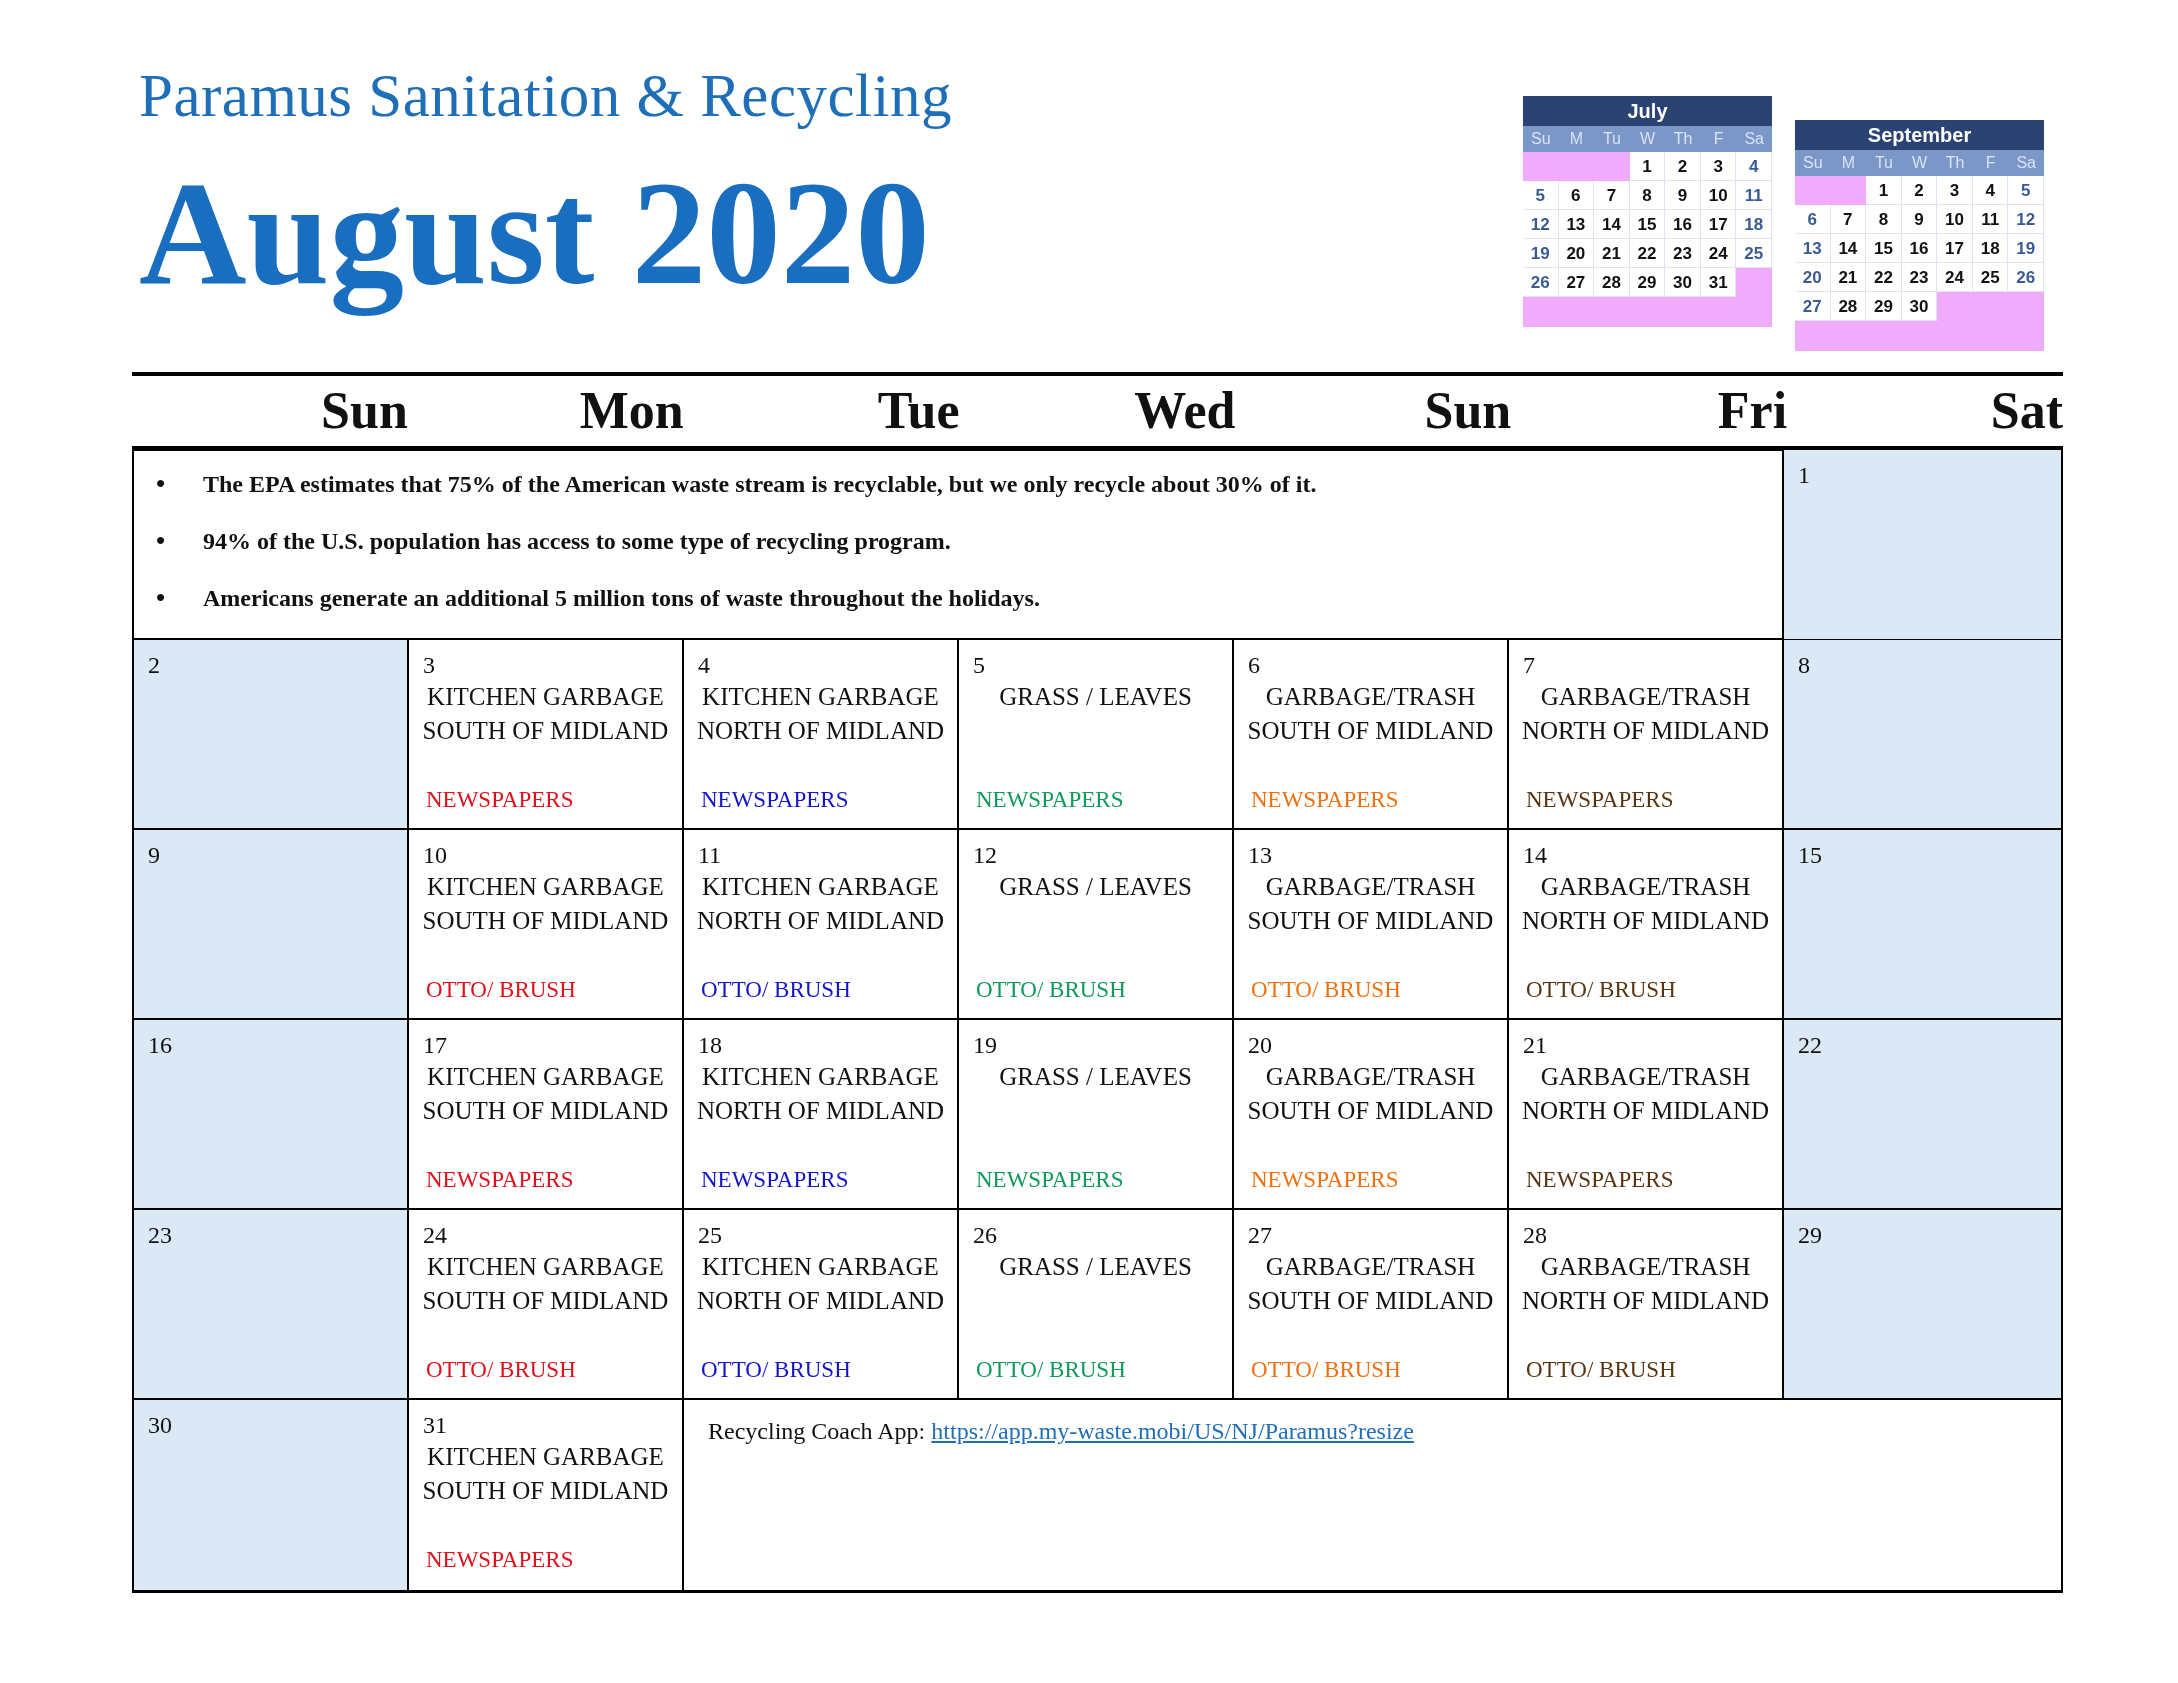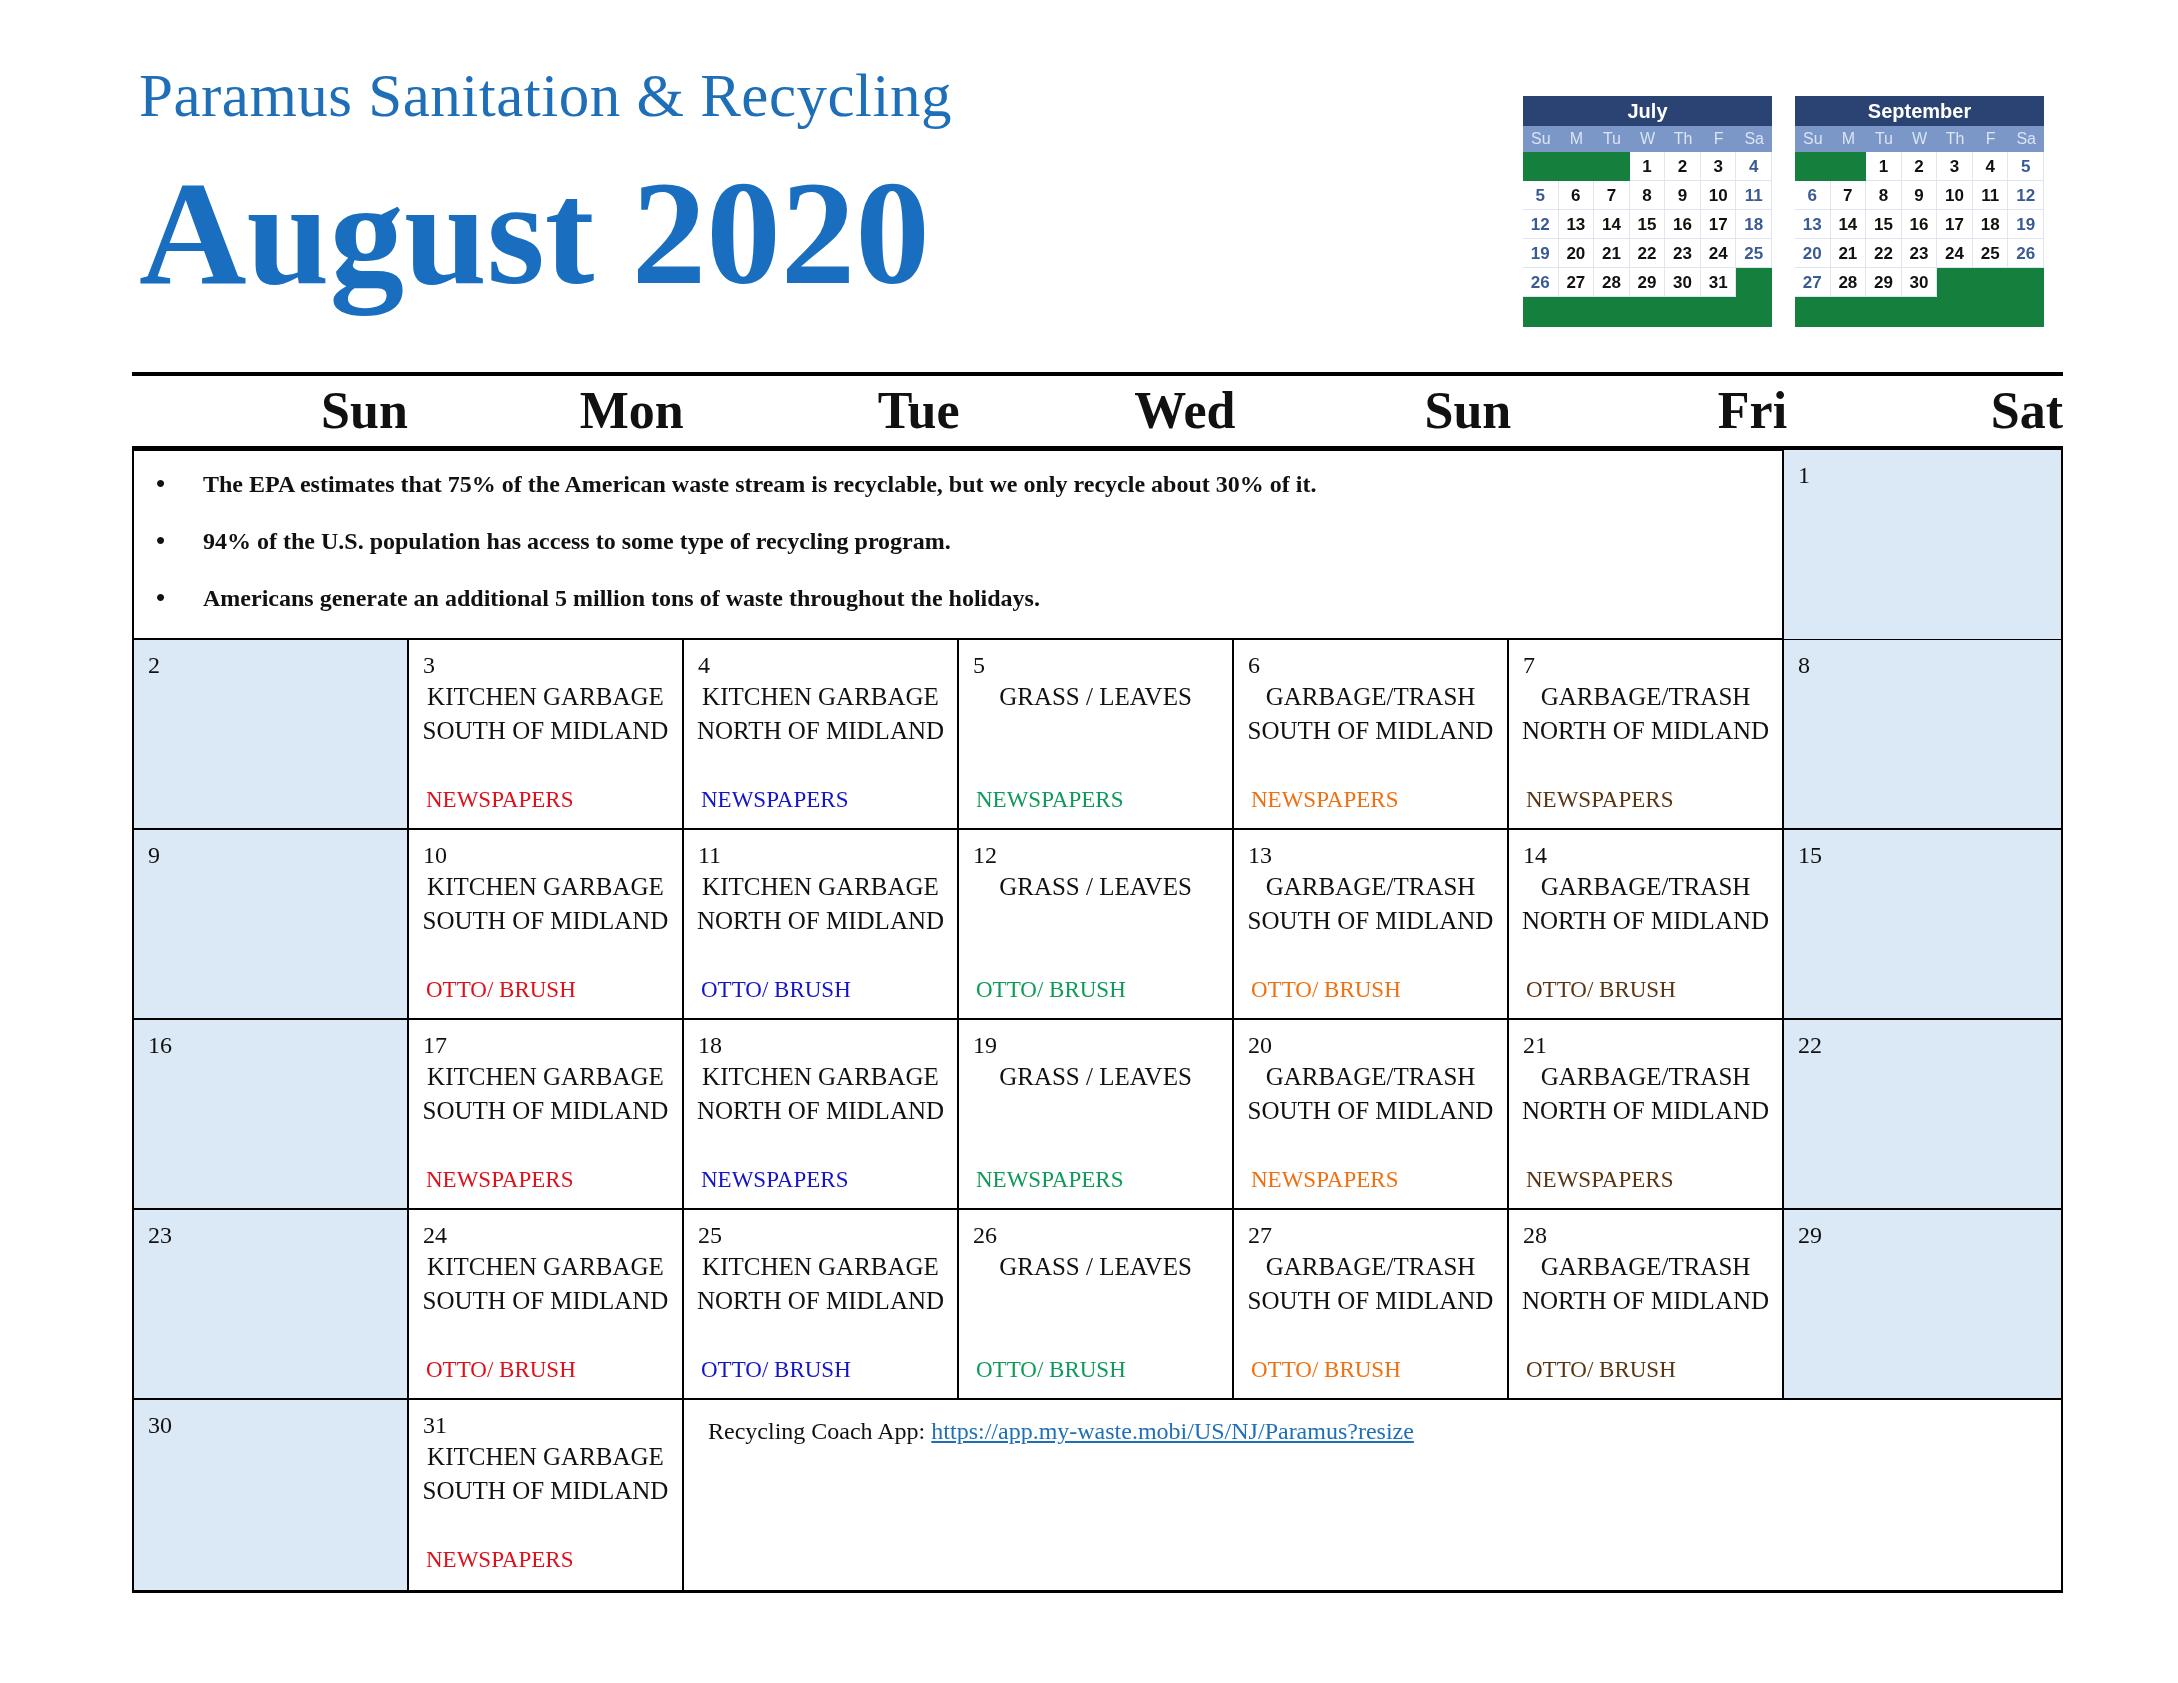--- a/index.html
+++ b/index.html
@@ -1,21 +1,21 @@
 <!DOCTYPE html>
 <html><head>
 <meta charset="utf-8">
 <style>
   html, body { margin:0; padding:0; background:#ffffff; }
   body { width:2178px; height:1683px; position:relative; font-family:"Liberation Serif","DejaVu Serif",serif; color:#111; overflow:hidden; }
 
   .org-name { position:absolute; left:139px; top:61px; font-size:61px; color:#1f6fb8; letter-spacing:0.5px; }
   .month-title { position:absolute; left:139px; top:158px; font-size:149px; font-weight:bold; color:#1a6ec0; line-height:1; }
 
-  .mini { position:absolute; top:96px; width:249px; height:231px; background:#15803d; font-family:"Liberation Sans","DejaVu Sans",sans-serif; }
+  .mini { position:absolute; top:96px; width:249px; height:231px; background:#f0abfc; font-family:"Liberation Sans","DejaVu Sans",sans-serif; }
   .mini .mhead { height:30px; background:#2b4373; color:#fff; font-weight:bold; font-size:20px; text-align:center; line-height:30px; }
   .mini .dow { display:grid; grid-template-columns:repeat(7,1fr); height:26px; background:#7b97c8; color:#dbe4f3; font-size:16px; text-align:center; line-height:26px; }
   .mini .days { display:grid; grid-template-columns:repeat(7,1fr); grid-auto-rows:29px; }
   .mini .d { text-align:center; line-height:29px; font-size:17px; font-weight:bold; background:#fff; border-right:1px solid #dfe5f0; border-bottom:1px solid #dfe5f0; color:#111; }
   .mini .d.we { color:#3a5a94; }
   .mini .d.empty { background:transparent; border:none; }
 
   .top-rule { position:absolute; left:132px; top:372px; width:1931px; height:4px; background:#000; }
   .dow-row { position:absolute; left:132px; top:376px; width:1931px; height:69px; display:grid; grid-template-columns:repeat(7,1fr); }
   .dow-row div { text-align:right; font-size:52px; line-height:69px;font-weight:bold; }
@@ -87,21 +87,21 @@
       <div class="d">24</div>
       <div class="d we">25</div>
       <div class="d we">26</div>
       <div class="d">27</div>
       <div class="d">28</div>
       <div class="d">29</div>
       <div class="d">30</div>
       <div class="d">31</div>
     </div>
 </div>
-<div class="mini" id="mini-1" style="left:1795px;">
+<div class="mini" id="mini-1" style="left:1795px;margin-top:24px;">
   <div class="mhead">September</div>
   <div class="dow">
       <div>Su</div>
       <div>M</div>
       <div>Tu</div>
       <div>W</div>
       <div>Th</div>
       <div>F</div>
       <div>Sa</div>
     </div>

